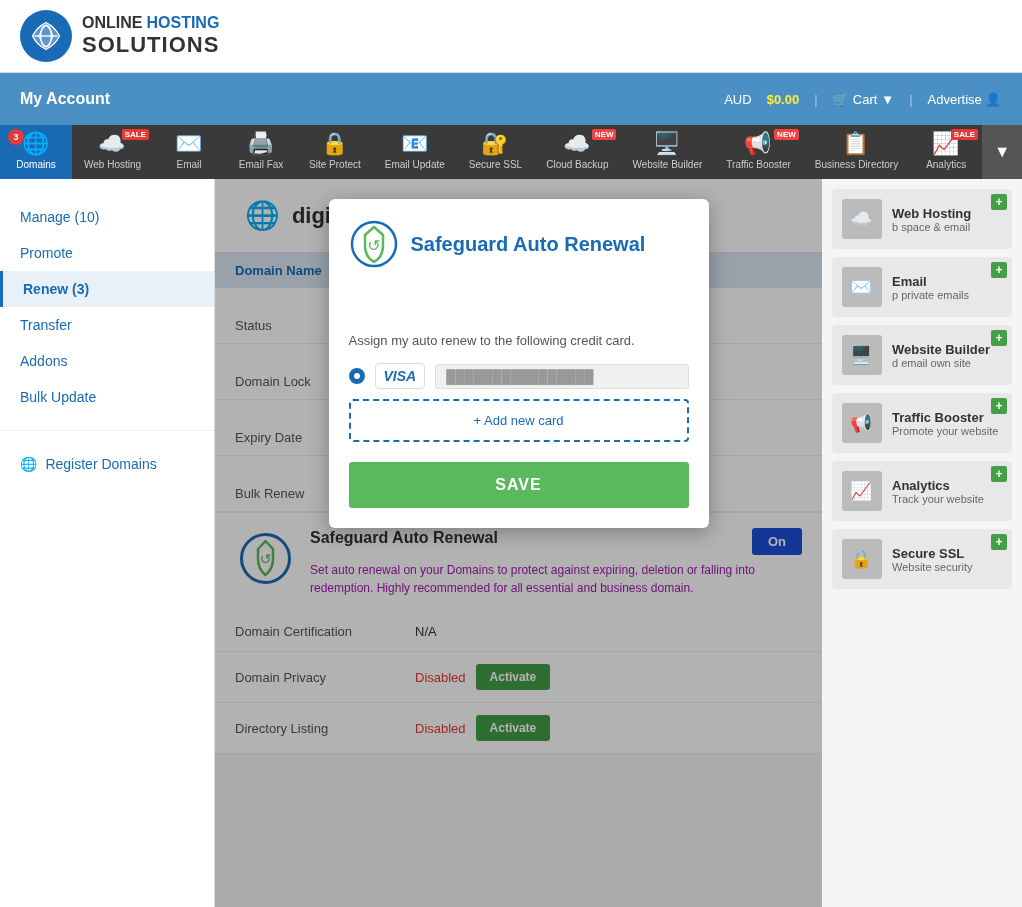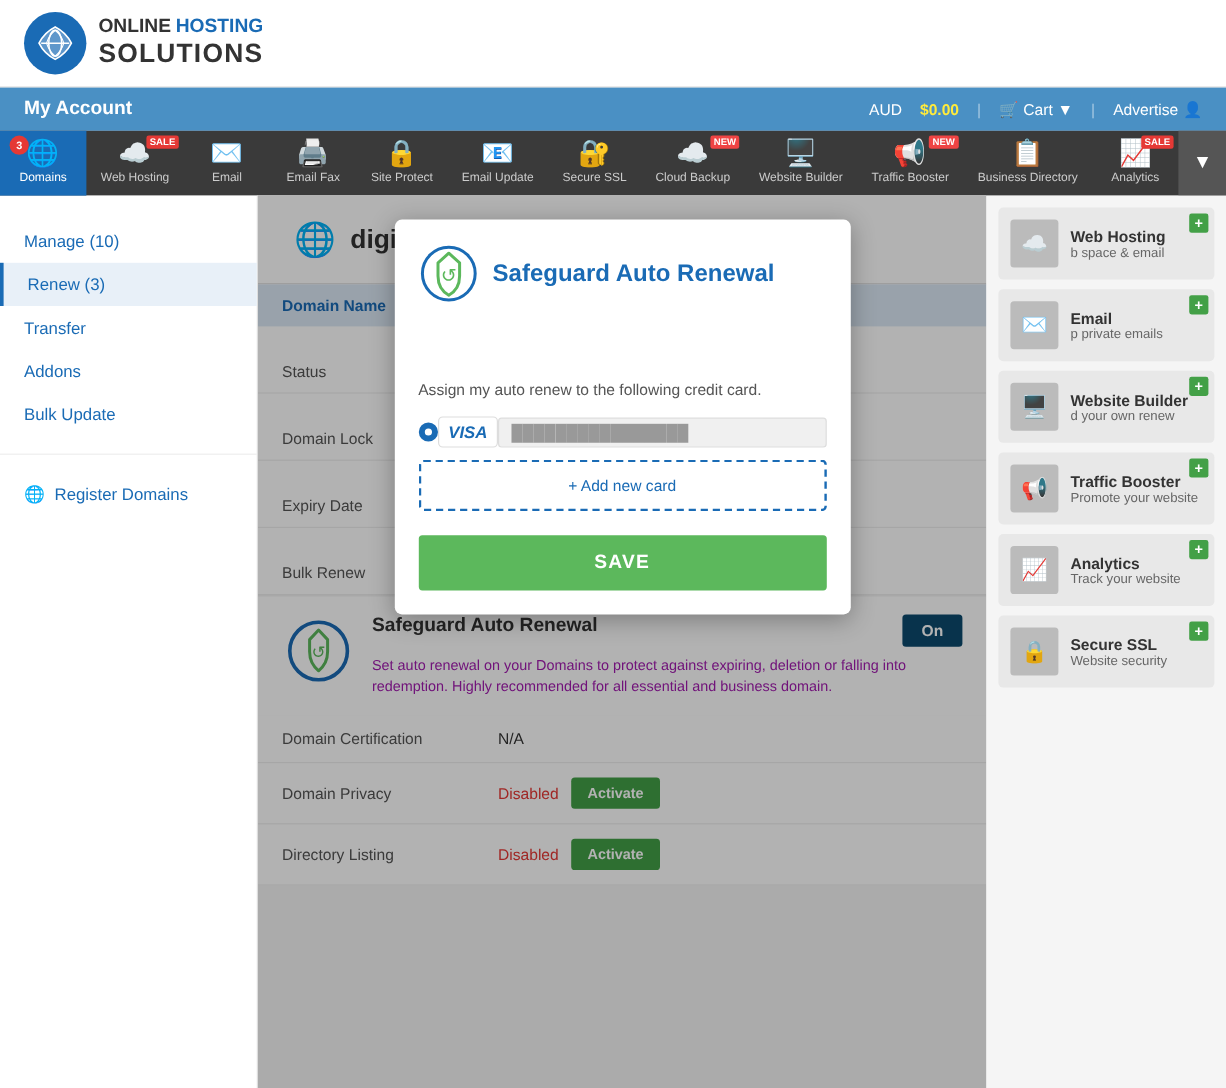--- a/index.html
+++ b/index.html
@@ -6,21 +6,21 @@
     body { font-family: Arial, sans-serif; background: #f0f0f0; font-size: 13px; color: #333; }
 
     
     .header { background: #fff; display: flex; align-items: center; padding: 10px 20px; border-bottom: 1px solid #ddd; }
     .logo-container { display: flex; align-items: center; gap: 10px; }
     .logo-circle { width: 52px; height: 52px; background: #1a6bb5; border-radius: 50%; display: flex; align-items: center; justify-content: center; }
     .logo-circle svg { width: 36px; height: 36px; }
     .logo-text { line-height: 1.2; }
 
     
-    .top-nav { background: #4a90c4; display: flex; align-items: center; justify-content: space-between; padding: 0 20px; height: 36px; }
+    .top-nav { background: #4a90c4; display: flex; align-items: center; justify-content: space-between; padding: 0 20px; height: 52px; }
     .top-nav-left { color: #fff; font-size: 16px; font-weight: bold; }
     .top-nav-right { display: flex; align-items: center; gap: 15px; color: #fff; font-size: 13px; }
     .top-nav-right .amount { color: #ffeb3b; font-weight: bold; }
     .top-nav-right .separator { color: rgba(255,255,255,0.5); }
     .cart-btn { display: flex; align-items: center; gap: 4px; cursor: pointer; }
     .advertise-btn { display: flex; align-items: center; gap: 4px; cursor: pointer; }
 
     
     .nav-icons-bar { background: #3a3a3a; display: flex; align-items: stretch; }
     .nav-icon-item { display: flex; flex-direction: column; align-items: center; justify-content: center; padding: 8px 12px; color: #ccc; cursor: pointer; position: relative; min-width: 72px; text-align: center; font-size: 11px; gap: 4px; }
@@ -31,21 +31,21 @@
     .badge-sale { position: absolute; top: 4px; right: 4px; background: #e53935; color: #fff; font-size: 8px; font-weight: bold; border-radius: 2px; padding: 1px 3px; }
     .badge-new { position: absolute; top: 4px; right: 4px; background: #ef4444; color: #fff; font-size: 8px; font-weight: bold; border-radius: 2px; padding: 1px 3px; }
     .expand-btn { margin-left: auto; background: #555; color: #fff; border: none; cursor: pointer; padding: 0 12px; font-size: 16px; display: flex; align-items: center; }
 
     
     .main-container { display: flex; height: calc(907px - 40px - 40px - 80px); }
 
     
     .sidebar { width: 215px; background: #fff; border-right: 1px solid #ddd; padding: 20px 0; flex-shrink: 0; }
     .sidebar-item { padding: 10px 20px; color: #1a6bb5; cursor: pointer; font-size: 14px; }
-    .sidebar-item.active { background: #e8f0f8; font-weight: normal; color: #1a6bb5; border-left: 3px solid #1a6bb5; }
+    .sidebar-item.active { background: #e8f0f8; font-weight: bold; color: #1a6bb5; border-left: 3px solid #1a6bb5; }
     .sidebar-divider { margin: 15px 0; border: none; border-top: 1px solid #eee; }
     .sidebar-register { display: flex; align-items: center; gap: 8px; padding: 10px 20px; color: #1a6bb5; cursor: pointer; font-size: 14px; }
 
     
     .content-area { flex: 1; overflow: auto; position: relative; background: #f5f5f5; }
 
     
     .domain-header { background: #fff; padding: 20px 30px; border-bottom: 1px solid #ddd; display: flex; align-items: center; gap: 12px; font-size: 22px; font-weight: bold; color: #333; }
 
     
@@ -55,21 +55,21 @@
     .table-row .label { width: 180px; color: #555; margin-top: 20px; }
     .table-row .value { color: #333; }
     .table-row .value.renew-status { color: #e53935; font-weight: bold; }
 
     
     .safeguard-section { background: #fff; padding: 15px 20px; border-top: 1px solid #eee; display: flex; align-items: flex-start; gap: 15px; }
     .safeguard-icon { width: 60px; height: 60px; flex-shrink: 0; display: flex; align-items: center; justify-content: center; }
     .safeguard-content { flex: 1; }
     .safeguard-title { font-size: 16px; font-weight: bold; color: #333; margin-bottom: 8px; }
     .safeguard-desc { font-size: 12px; color: #a21caf; line-height: 1.5; }
-    .toggle-on { background: #0c4a6e; color: #fff; border: none; padding: 6px 16px; border-radius: 3px; font-size: 13px; font-weight: bold; cursor: pointer; }
+    .toggle-on { background: #1d4ed8; color: #fff; border: none; padding: 6px 16px; border-radius: 3px; font-size: 13px; font-weight: bold; cursor: pointer; }
 
     
     .domain-extra-rows { background: #fff; }
     .extra-row { display: flex; padding: 12px 20px; border-bottom: 1px solid #eee; align-items: center; }
     .extra-row .label { width: 180px; color: #555; font-size: 13px; }
     .extra-row .value { color: #333; font-size: 13px; margin-right: 10px; }
     .extra-row .value.disabled { color: #e53935; }
     .activate-btn { background: #43a047; color: #fff; border: none; padding: 6px 14px; border-radius: 3px; font-size: 12px; font-weight: bold; cursor: pointer; }
 
     
@@ -82,21 +82,21 @@
     .widget-plus { position: absolute; top: 5px; right: 5px; background: #43a047; color: #fff; width: 16px; height: 16px; border-radius: 2px; display: flex; align-items: center; justify-content: center; font-size: 12px; font-weight: bold; }
 
     
     .modal-overlay { position: absolute; top: 0; left: 0; right: 0; bottom: 0; background: rgba(0,0,0,0.3); display: flex; align-items: flex-start; justify-content: center; padding-top: 20px; z-index: 100; }
     .modal { background: #fff; border-radius: 6px; width: 380px; box-shadow: 0 4px 20px rgba(0,0,0,0.3); overflow: hidden; }
     .modal-header { display: flex; align-items: center; gap: 12px; padding: 20px; }
     .modal-icon { width: 50px; height: 50px; display: flex; align-items: center; justify-content: center; }
     .modal-title { font-size: 20px; font-weight: bold; color: #1a6bb5; }
     .modal-body { padding: 0 20px 20px; }
     .modal-desc { font-size: 13px; color: #555; margin-bottom: 15px; margin-top: 44px; }
-    .card-option { display: flex; align-items: center; margin-bottom: 10px; }
+    .card-option { display: flex; align-items: center; gap: 10px; margin-bottom: 10px; }
     .card-radio { width: 16px; height: 16px; border-radius: 50%; border: 2px solid #1a6bb5; background: #1a6bb5; position: relative; flex-shrink: 0; }
     .card-radio::after { content: ''; position: absolute; top: 50%; left: 50%; transform: translate(-50%,-50%); width: 6px; height: 6px; background: #fff; border-radius: 50%; }
     .visa-badge { background: #fff; border: 1px solid #ddd; border-radius: 4px; padding: 4px 8px; display: flex; align-items: center; gap: 4px; }
     .visa-text { font-weight: bold; font-size: 14px; color: #1a6bb5; font-style: italic; }
     .card-number-masked { background: #f0f0f0; border: 1px solid #ddd; border-radius: 3px; padding: 4px 10px; color: #999; font-size: 13px; flex: 1; }
     .add-card-btn { border: 2px dashed #1a6bb5; border-radius: 4px; padding: 12px; text-align: center; color: #1a6bb5; cursor: pointer; font-size: 13px; margin-bottom: 20px; }
     .save-btn { background: #5cb85c; color: #fff; border: none; width: 100%; padding: 14px; font-size: 16px; font-weight: bold; border-radius: 3px; cursor: pointer; letter-spacing: 1px; }
   </style>
 </head>
 <body>
@@ -191,20 +191,21 @@
     <span class="icon-img">📈</span>
     <span class="label">Analytics</span>
   </div>
   <button class="expand-btn">▼</button>
 </div>
 
 <div class="main-container">
 
   <div class="sidebar">
     <div class="sidebar-item">Manage (10)</div>
+    <div class="sidebar-item">Promote</div>
     <div class="sidebar-item active">Renew (3)</div>
     <div class="sidebar-item">Transfer</div>
     <div class="sidebar-item">Addons</div>
     <div class="sidebar-item">Bulk Update</div>
     <hr class="sidebar-divider">
     <div class="sidebar-register">
       <span>🌐</span>
       <span>Register Domains</span>
     </div>
   </div>
@@ -313,21 +314,21 @@
       <div class="widget-text">
         <div class="widget-title">Email</div>
         <div class="widget-subtitle">p private emails</div>
       </div>
       <div class="widget-plus">+</div>
     </div>
     <div class="widget-card">
       <div class="widget-icon">🖥️</div>
       <div class="widget-text">
         <div class="widget-title">Website Builder</div>
-        <div class="widget-subtitle">d your own renew</div>
+        <div class="widget-subtitle">d email own site</div>
       </div>
       <div class="widget-plus">+</div>
     </div>
     <div class="widget-card">
       <div class="widget-icon">📢</div>
       <div class="widget-text">
         <div class="widget-title">Traffic Booster</div>
         <div class="widget-subtitle">Promote your website</div>
       </div>
       <div class="widget-plus">+</div>

